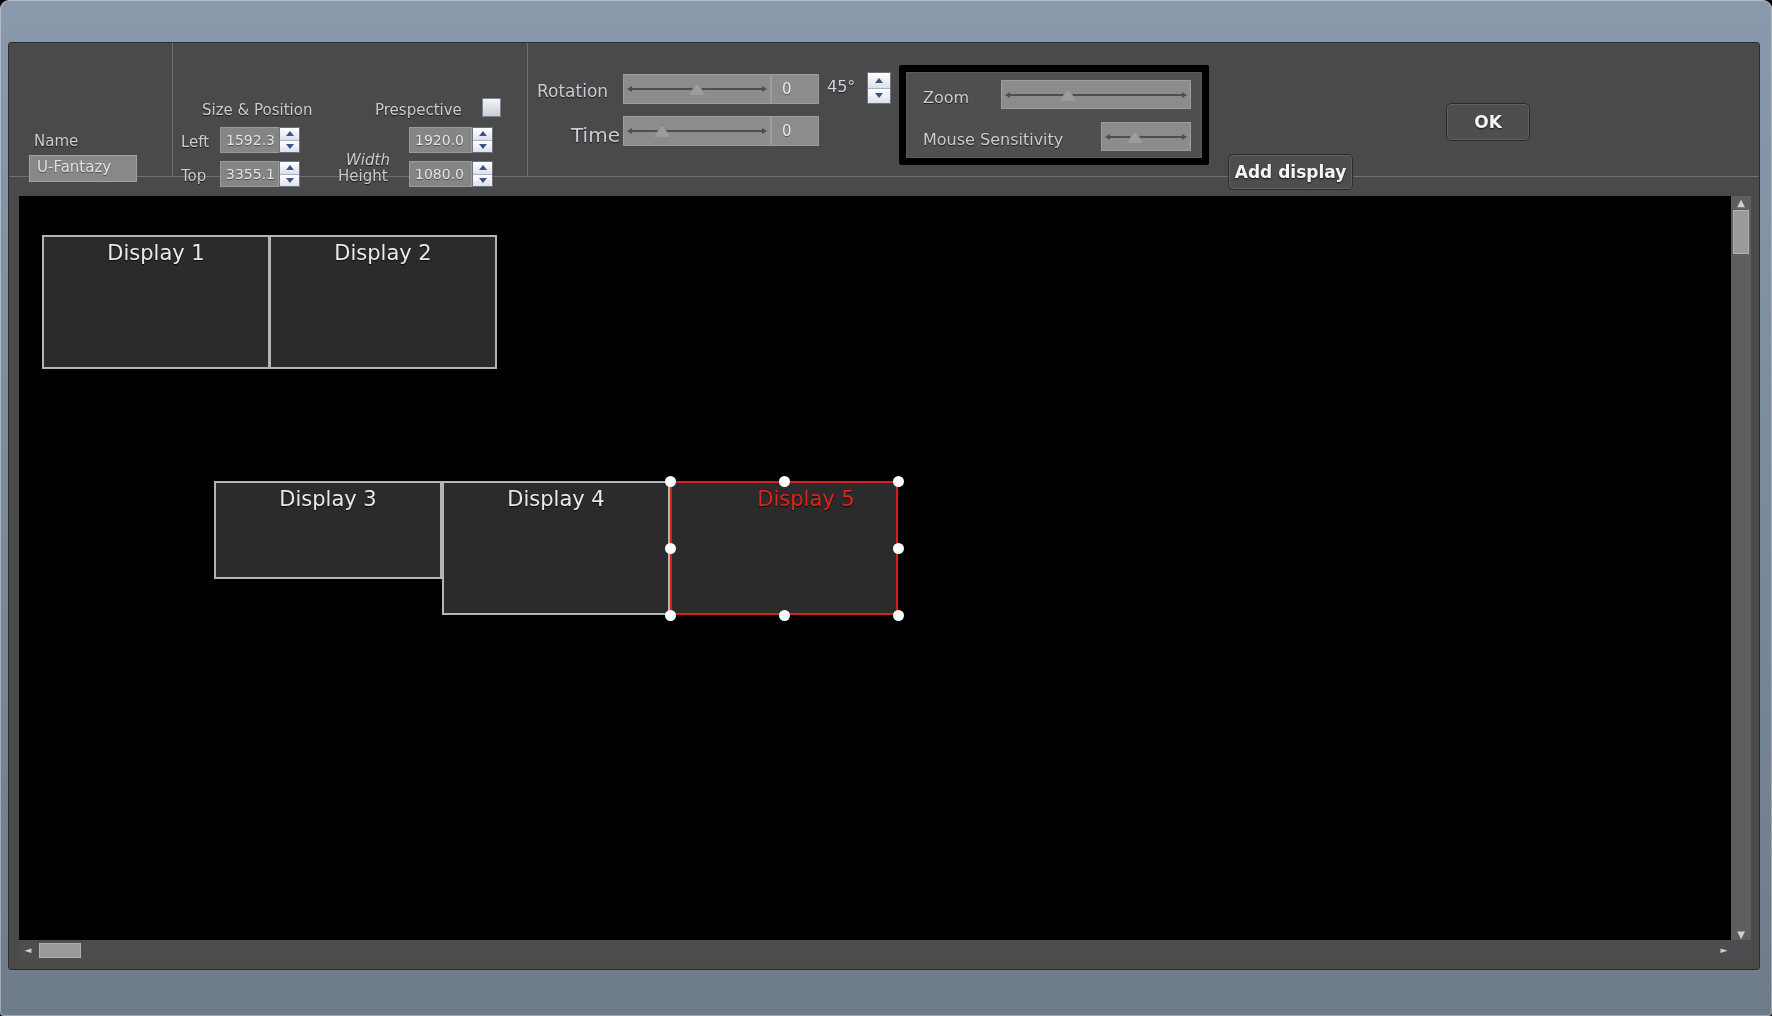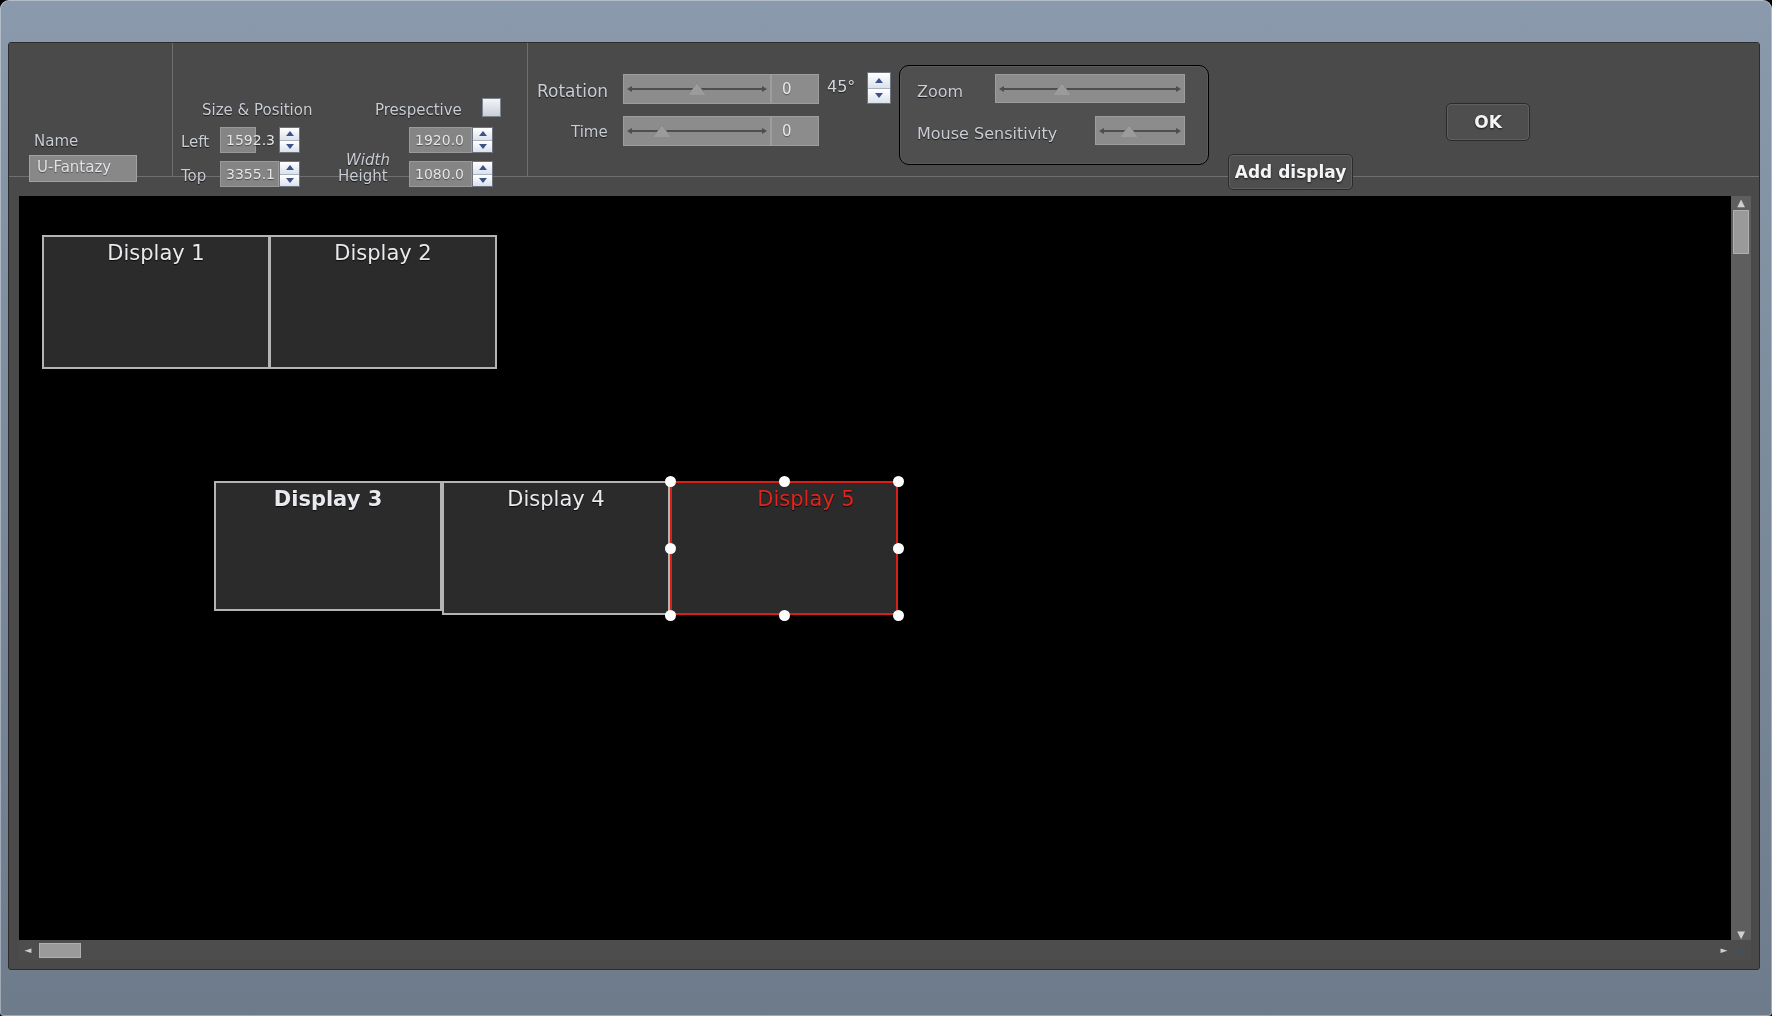--- a/index.html
+++ b/index.html
@@ -236,22 +236,22 @@
     position: absolute;
     color: #d2d6dc;
     font-size: 16px;
     font-family: "DejaVu Sans", sans-serif;
     text-shadow: 0 1px 1px rgba(0,0,0,0.6);
   }
 
   
   #zoom-group {
     position: absolute;
-    border: 1px solid #000000;
-    border-radius: 10px;
+    border: 7px solid #000000;
+    border-radius: 2px;
     background: #4f4f4f;
     box-sizing: border-box;
     box-shadow: inset 0 0 0 1px #5a5a5a;
   }
 
   .btn {
     position: absolute;
     background: #4e4e4e;
     border: 1px solid #2b2b2b;
     border-radius: 5px;
@@ -364,21 +364,21 @@
       <div class="hsep" style="left:0; top:133px; width:1750px;"></div>
 
       <div class="lbl" style="position:absolute; left:25px; top:89px;">Name</div>
       <div class="namefield" style="left:20px; top:112px; width:108px; height:27px;">U-Fantazy</div>
 
       <div class="lbl" style="position:absolute; left:193px; top:58px; font-size:15px;">Size &amp; Position</div>
       <div class="lbl" style="position:absolute; left:366px; top:58px; font-size:15px;">Prespective</div>
       <div class="checkbox" style="left:473px; top:55px;"></div>
 
       <div class="lbl" style="position:absolute; left:172px; top:90px;">Left</div>
-      <div class="numbox" style="left:211px; top:84px; width:36px;">1592.3</div>
+      <div class="numbox" style="left:211px; top:84px; width:79px;">1592.3</div>
       <div class="spinner" style="left:270px; top:84px;">
         <div>
             <span class="tri-up"></span>
           </div>
         <div>
             <span class="tri-down"></span>
           </div>
       </div>
 
       <div class="lbl" style="position:absolute; left:172px; top:124px;">Top</div>
@@ -425,21 +425,21 @@
       <div class="deg-text" style="left:818px; top:34px;">45°</div>
       <div class="spinner" style="left:858px; top:29px; width:24px; height:32px;">
         <div>
             <span class="tri-up"></span>
           </div>
         <div>
             <span class="tri-down"></span>
           </div>
       </div>
 
-      <div class="lbl" style="position:absolute; left:562px; top:80px; font-size:15px;">Time</div>
+      <div class="lbl" style="position:absolute; left:562px; top:80px; font-size:20px;">Time</div>
       <div class="slider" style="left:614px; top:73px; width:148px; height:30px;">
         <div class="track"></div>
         <div class="end-l"></div>
         <div class="end-r"></div>
         <div class="knob" id="time-knob" style="left: 30.28px;"></div>
       </div>
       <div class="valbox" style="left:762px; top:73px; width:48px;">0</div>
 
       <div id="zoom-group" style="left:890px; top:22px; width:310px; height:100px;">
         <div class="lbl" style="position:absolute; left:17px; top:16px; font-size:16px;">Zoom</div>
@@ -464,21 +464,21 @@
     </div>
 
     <div id="canvas-wrap">
       <div id="canvas">
           <div class="disp" style="left: 23px; top: 39px; width: 228px; height: 134px;">
             <div class="dlabel">Display 1</div>
           </div>
           <div class="disp" style="left: 250px; top: 39px; width: 228px; height: 134px;">
             <div class="dlabel">Display 2</div>
           </div>
-          <div class="disp" style="left: 195px; top: 285px; width: 228px; height: 130px; font-weight: bold;">
+          <div class="disp" style="left: 195px; top: 285px; width: 228px; height: 98px;">
             <div class="dlabel">Display 3</div>
           </div>
           <div class="disp" style="left: 423px; top: 285px; width: 228px; height: 134px;">
             <div class="dlabel">Display 4</div>
           </div>
           <div class="disp selected" style="left: 651px; top: 285px; width: 228px; height: 134px;">
             <div class="dlabel">Display 5</div>
           </div>
           <div class="handle" style="left: 651px; top: 285px;"></div>
           <div class="handle" style="left: 765px; top: 285px;"></div>

